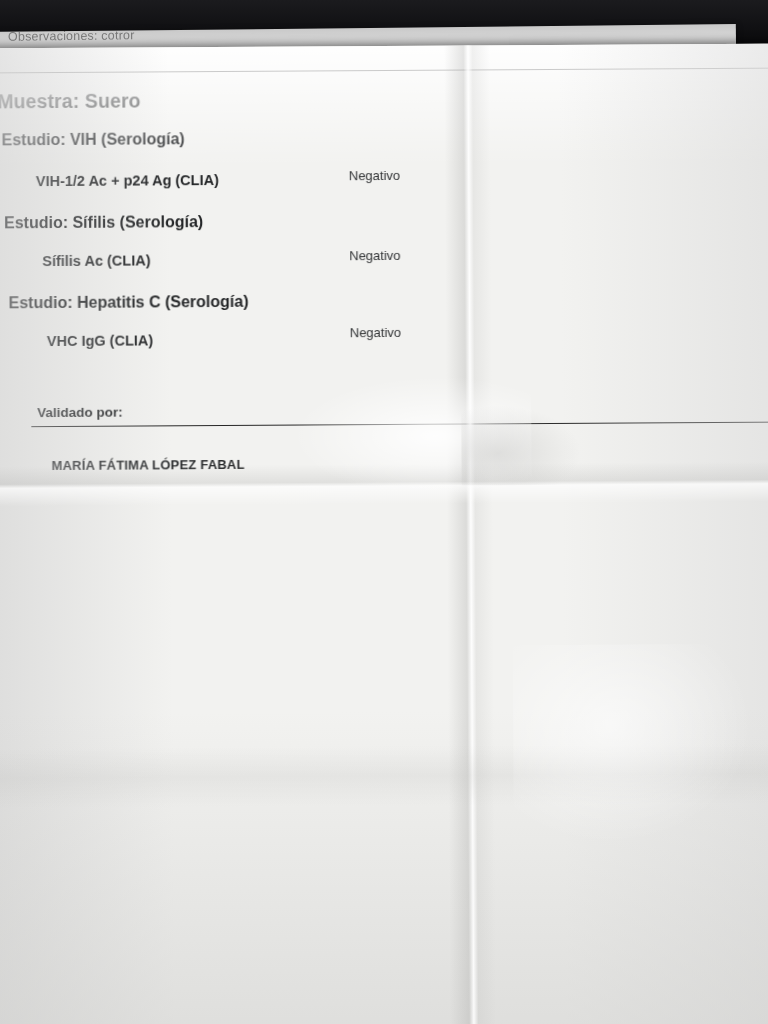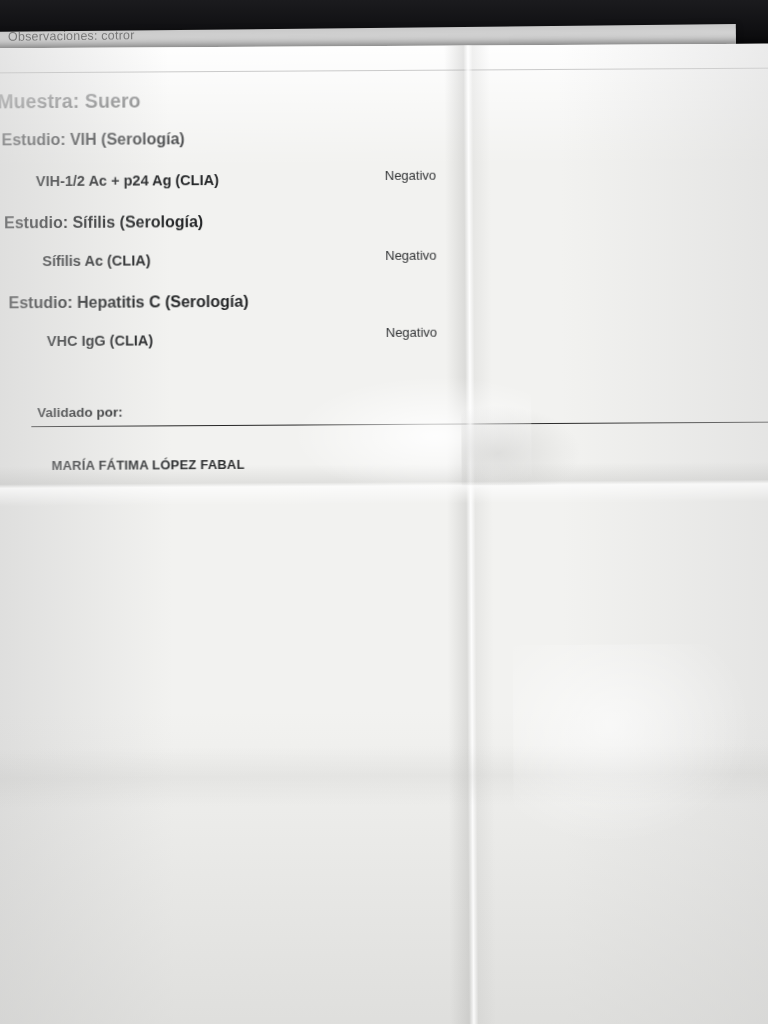--- a/index.html
+++ b/index.html
@@ -187,21 +187,21 @@
     font-size: 14.5px;
     font-weight: bold;
     left: 46px;
   }
   .test-1 { top: 125px; }
   .test-2 { top: 205px; left: 52px; }
   .test-3 { top: 285px; left: 56px; }
 
   .result {
     font-size: 13px;
-    left: 395px;
+    left: 359px;
     color: #26282a;
   }
   .result-1 { top: 122px; }
   .result-2 { top: 202px; }
   .result-3 { top: 279px; }
 
   .validated-label {
     left: 46px;
     top: 357px;
     font-size: 13.5px;

